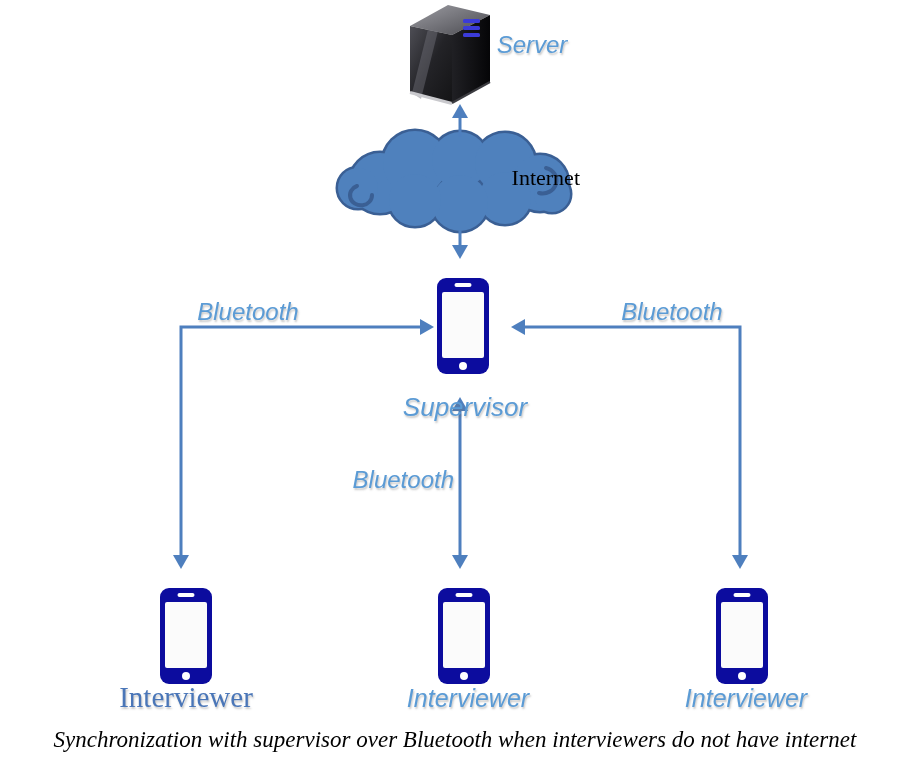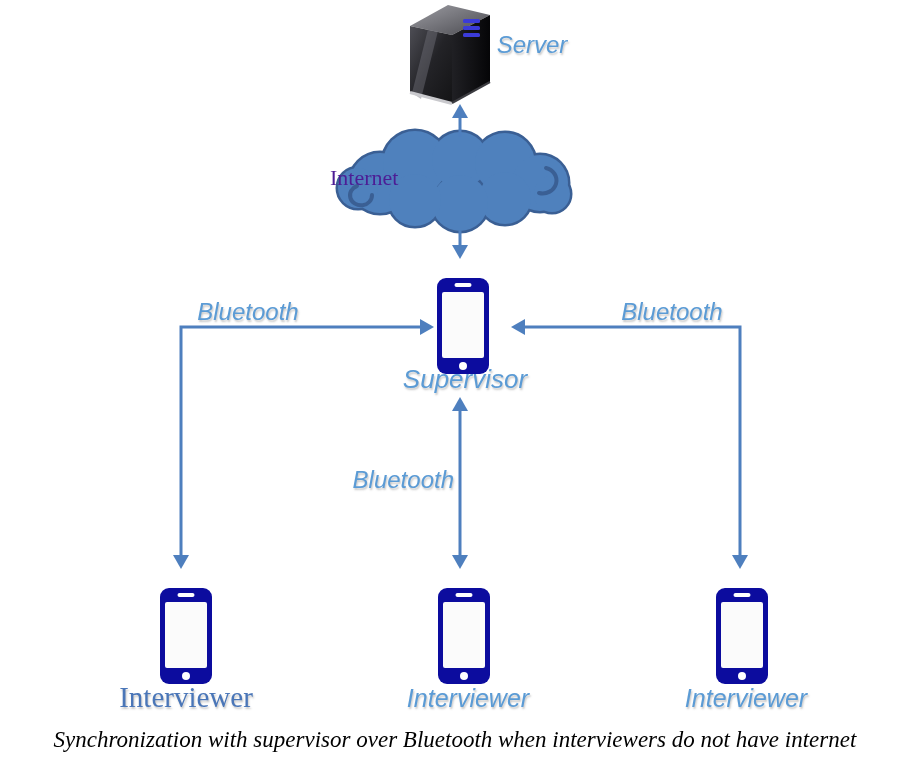--- a/index.html
+++ b/index.html
@@ -8,35 +8,35 @@
     font-family:"Liberation Sans",sans-serif;
   }
   .abs{position:absolute;}
   
   .blue-label{
     color:var(--label-blue,#5B9BD5);
     text-shadow:1px 2px 2px rgba(110,110,110,0.38);
     text-align:center;white-space:nowrap;font-style:italic;
   }
   .server-label{left:492px;top:31px;font-size:24px;width:80px;}
-  .supervisor-label{left:395px;top:364px;width:140px;font-size:26px;}
+  .supervisor-label{left:395px;top:392px;width:140px;font-size:26px;}
   .bt-left{left:168px;top:298px;width:160px;font-size:24px;}
   .bt-right{left:592px;top:298px;width:160px;font-size:24px;}
   .bt-middle{left:328px;top:466px;width:126px;font-size:24px;text-align:right;}
   .interviewer-sans{top:684px;width:140px;font-size:25px;}
   .iv-mid{left:398px;}
   .iv-right{left:676px;}
   .interviewer-serif{
     left:112px;top:681px;width:148px;font-size:29px;text-align:center;white-space:nowrap;
     font-family:"Liberation Serif",serif;color:var(--serif-label-blue,#4A76B8);
     text-shadow:1px 2px 2px rgba(130,130,130,0.45);
   }
   .internet-label{
-    left:330px;top:165px;width:250px;text-align:left;
-    font-family:"Liberation Serif",serif;font-size:22px;color:#4c1d95;
+    left:330px;top:165px;width:250px;text-align:right;
+    font-family:"Liberation Serif",serif;font-size:22px;color:#000000;
   }
   .caption{
     left:0;top:727px;width:910px;text-align:center;
     font-family:"Liberation Serif",serif;font-style:italic;font-size:23px;
     color:var(--caption-black,#000);white-space:nowrap;
   }
   
   .phone{
     position:absolute;width:52px;height:96px;
     background:var(--phone-navy,#0C0C9E);border-radius:9px;

